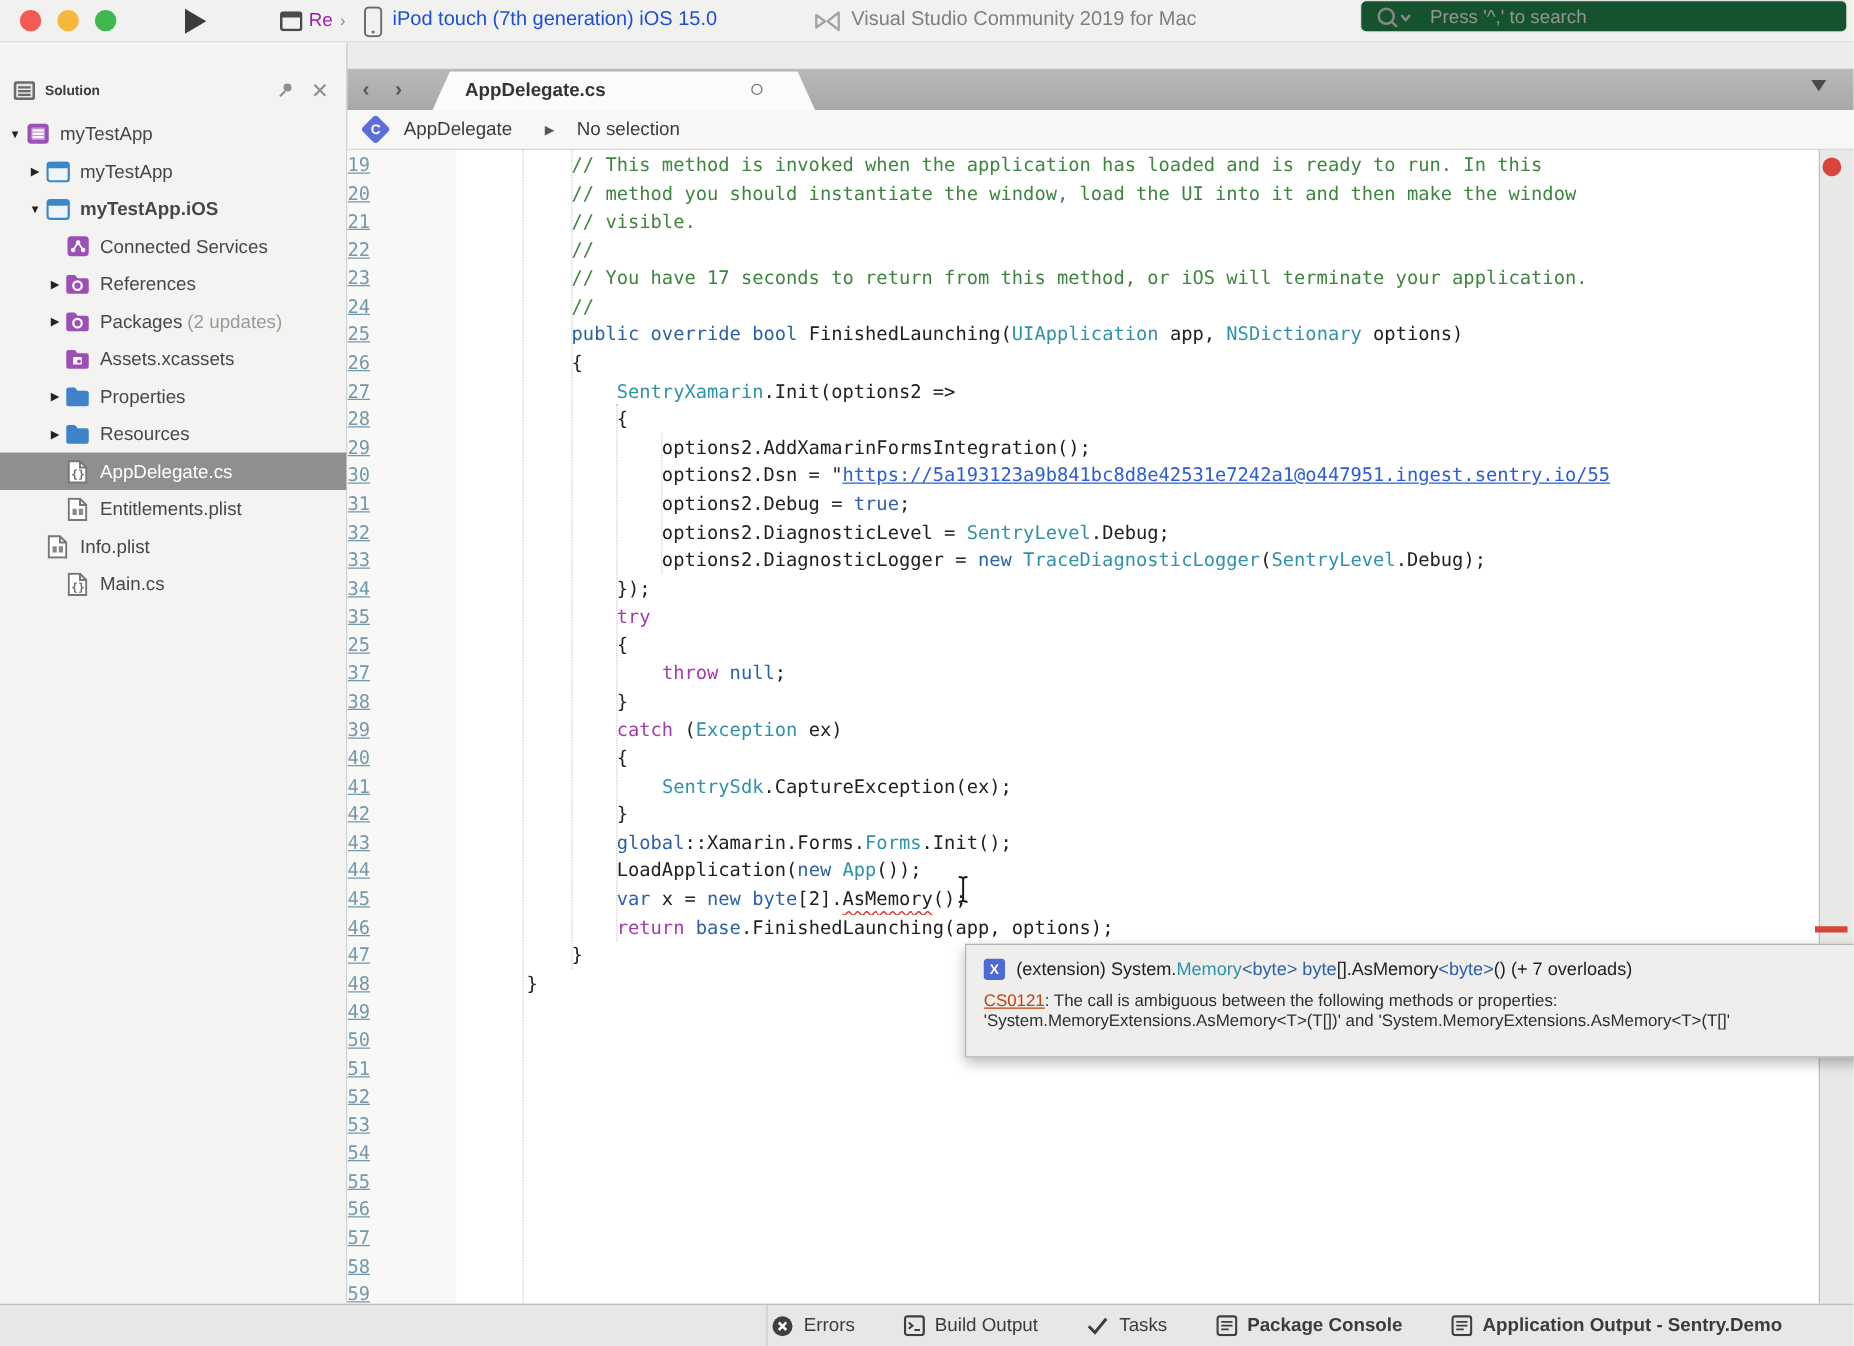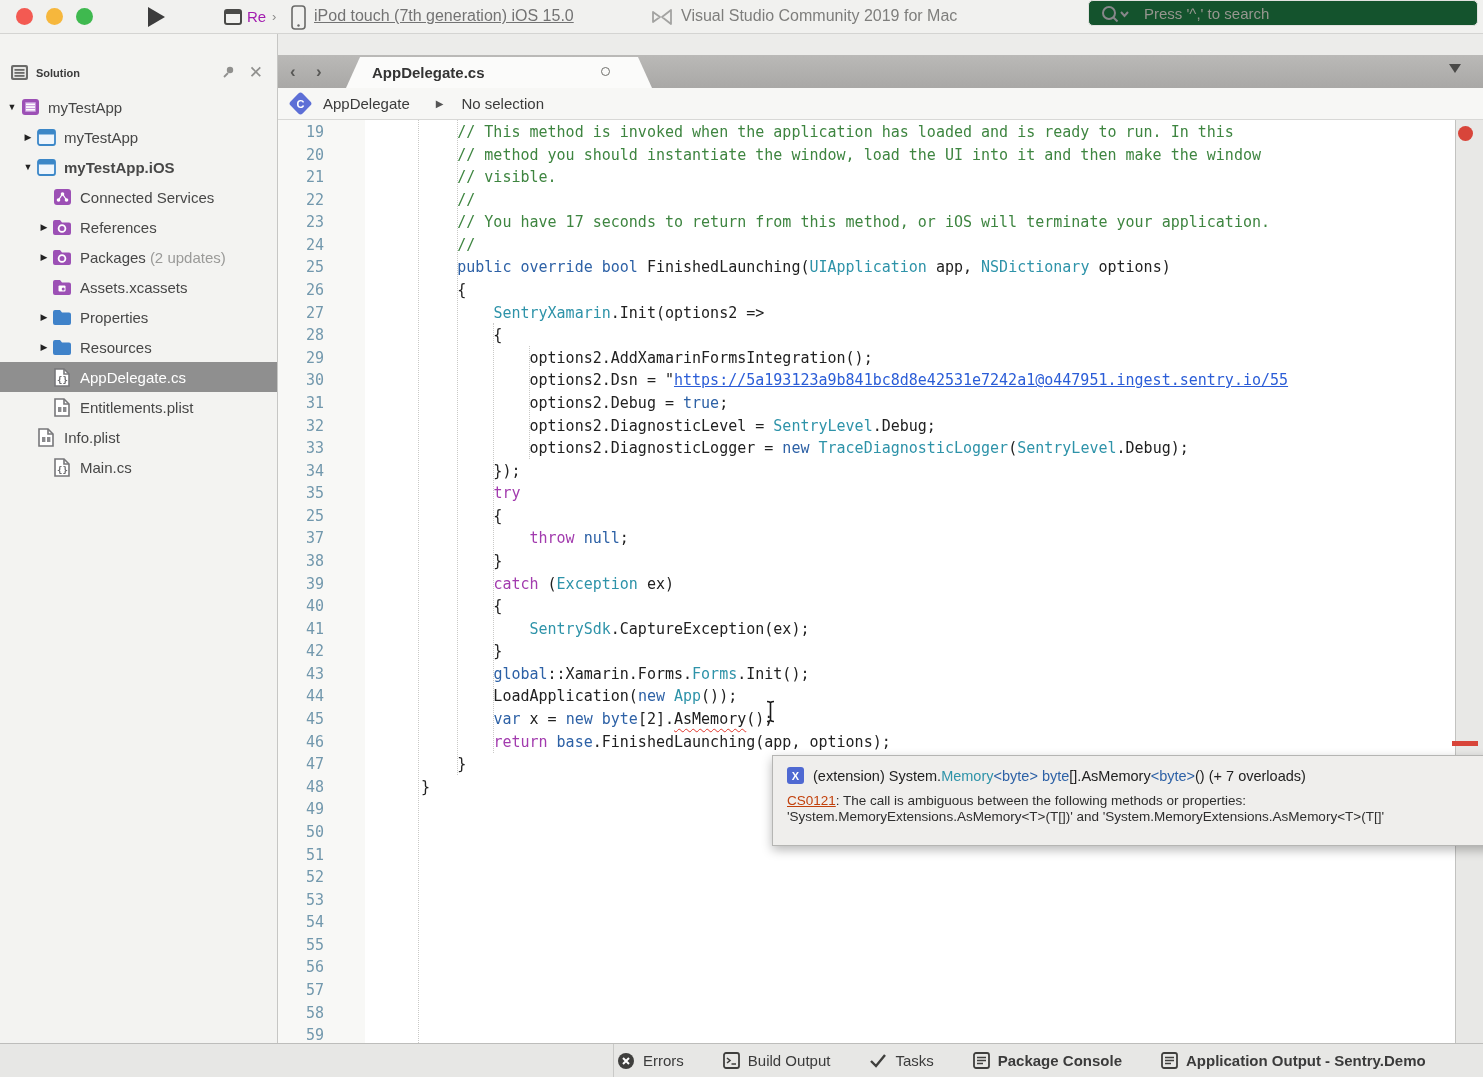--- a/index.html
+++ b/index.html
@@ -14,21 +14,21 @@
   
   #topbar{position:absolute;left:0;top:0;width:1483px;height:34px;background:#f1f1ef;border-bottom:1px solid #d4d4d2;}
   .tl{position:absolute;top:8px;width:17px;height:17px;border-radius:50%;}
   #tl-red{left:16px;background:#f35a52;}
   #tl-yellow{left:46px;background:#f6b73c;}
   #tl-green{left:76px;background:#3fb94f;}
   #play-btn{position:absolute;left:148px;top:7px;width:0;height:0;border-left:17px solid #3c3c3c;border-top:10px solid transparent;border-bottom:10px solid transparent;}
   .tb-icon{position:absolute;top:6px;}
   #config-label{position:absolute;left:247px;top:8px;font-size:15px;color:#a21caf;}
   #config-chevron{position:absolute;left:272px;top:9px;font-size:13px;color:#8a8a88;}
-  #device-label{position:absolute;left:314px;top:7px;font-size:16px;color:#737373;white-space:nowrap;width:310px;overflow:hidden;text-decoration:underline;}
+  #device-label{position:absolute;left:314px;top:7px;font-size:16px;color:#1d4ed8;white-space:nowrap;width:310px;overflow:hidden;}
   #app-title{position:absolute;left:681px;top:7px;font-size:16px;color:#7e7e7c;white-space:nowrap;}
   #search-field{position:absolute;left:1088px;top:0;width:390px;height:26px;background:#14532d;border:1px solid #e2e2e0;border-radius:5px;}
   #search-placeholder{position:absolute;left:55px;top:4px;font-size:15px;color:#96968f;}
 
   
   #band{position:absolute;left:0;top:34px;width:1483px;height:21px;background:#ececea;}
   #sidebar{position:absolute;left:0;top:34px;width:278px;height:1009px;background:#f3f3f1;border-right:1px solid #c6c6c4;}
   #sidebar-header{position:absolute;left:0;top:21px;width:100%;height:35px;display:flex;align-items:center;padding-left:10px;}
   #sidebar-title{font-size:11px;font-weight:bold;color:#3b3b3b;margin-left:7px;}
   #sidebar-pin{position:absolute;right:40px;top:9px;color:#90908e;}
@@ -58,21 +58,21 @@
   #bc-class{margin-left:14px;font-size:15px;color:#3b3b3b;}
   #bc-sep{margin:0 18px 0 26px;font-size:10px;color:#555;}
   #bc-selection{font-size:15px;color:#3b3b3b;}
 
   
   #editor{position:absolute;left:278px;top:120px;width:1177px;height:923px;background:#fff;overflow:hidden;}
   #gutter-bg{position:absolute;left:0;top:0;width:87px;height:100%;background:#f8f8f6;}
   .iguide{position:absolute;width:0;border-left:1px dotted #c9c9c7;z-index:1;}
   #code-lines{position:absolute;left:0;top:1px;width:100%;z-index:2;}
   .code-line{display:flex;height:22.58px;line-height:22.58px;font-family:"DejaVu Sans Mono",monospace;font-size:15px;}
-  .ln{width:74px;flex:0 0 74px;text-align:center;color:var(--line-number);}
+  .ln{width:74px;flex:0 0 74px;text-align:left;color:var(--line-number);text-decoration:underline;}
   .ct{padding-left:33px;white-space:pre;color:var(--plain);}
   .tk-com{color:var(--comment);} .tk-kw{color:var(--keyword);} .tk-ty{color:var(--type);}
   .tk-fl{color:var(--flow);} .tk-pl{color:var(--plain);}
   .tk-url{color:var(--link);text-decoration:underline;}
   .sq{text-decoration-line:underline;text-decoration-style:wavy;text-decoration-color:var(--error-red);text-decoration-thickness:1px;text-underline-offset:4px;}
 
   #scrollstrip{position:absolute;left:1455px;top:120px;width:28px;height:923px;background:#e8e8e6;border-left:1px solid #c2c2c0;}
   #err-dot{position:absolute;left:1458px;top:126px;width:15px;height:15px;border-radius:50%;background:#d8453a;z-index:60;}
   #err-dash{position:absolute;left:1452px;top:741px;width:26px;height:5px;background:#d8453a;z-index:60;}
 

